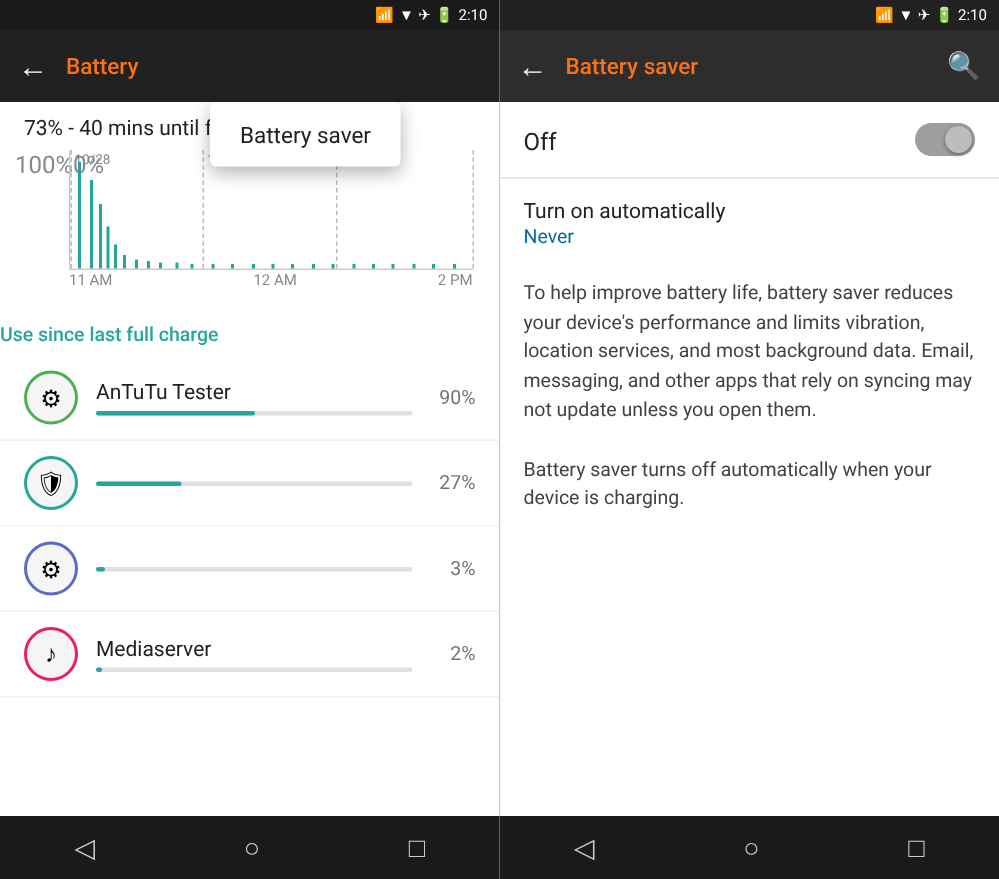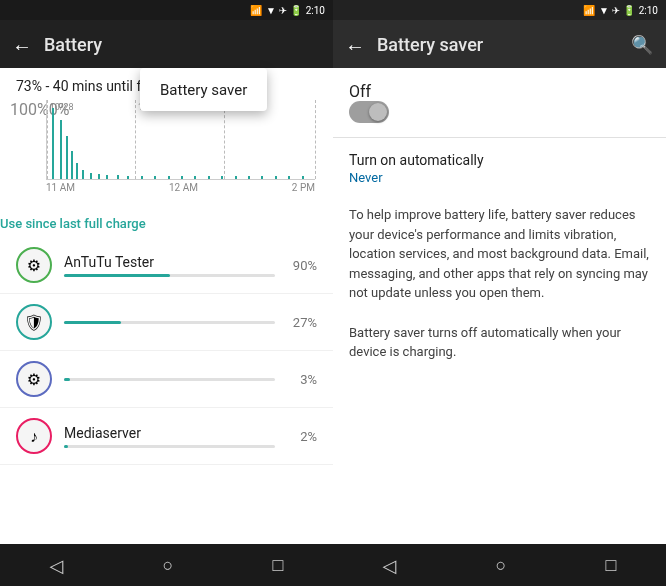--- a/index.html
+++ b/index.html
@@ -58,22 +58,22 @@
       background: #212121;
       display: flex;
       align-items: center;
       padding: 0 8px;
       gap: 8px;
     }
     .toolbar-right {
       background: #2d2d2d;
     }
     .toolbar-title {
-      color: #e5e5e5;
-      font-size: 18px;
+      color: #f97316;
+      font-size: 15px;
       font-weight: 500;
       flex: 1;
     }
     .back-btn {
       color: #fff;
       font-size: 20px;
       cursor: pointer;
       padding: 4px;
     }
     .search-btn {
@@ -213,25 +213,24 @@
     }
 
     
     .bs-content {
       flex: 1;
       padding: 0 16px;
       overflow: hidden;
     }
     .bs-toggle-row {
       display: flex;
-      align-items: flex-start;
+      align-items: flex-end;
       justify-content: space-between;
       padding: 14px 16px;
       border-bottom: 1px solid #e0e0e0;
-      flex-direction: column;
     }
     .toggle-switch {
       width: 40px;
       height: 22px;
       background: #9e9e9e;
       border-radius: 11px;
       position: relative;
       cursor: pointer;
     }
     .toggle-knob {

